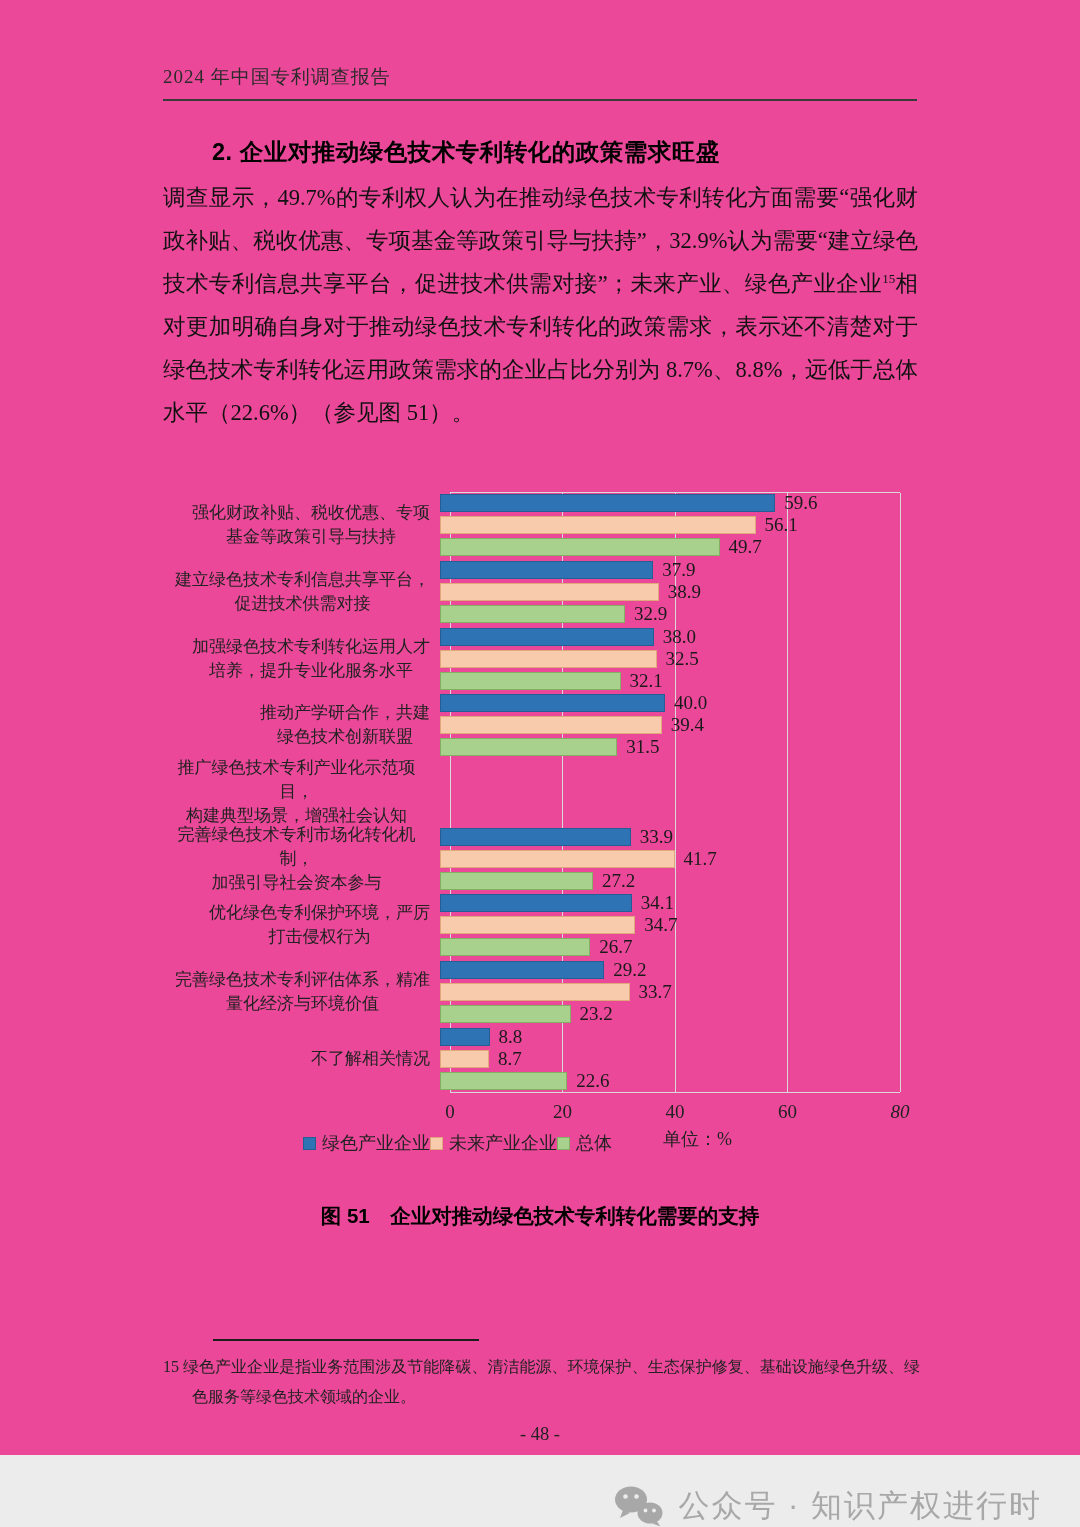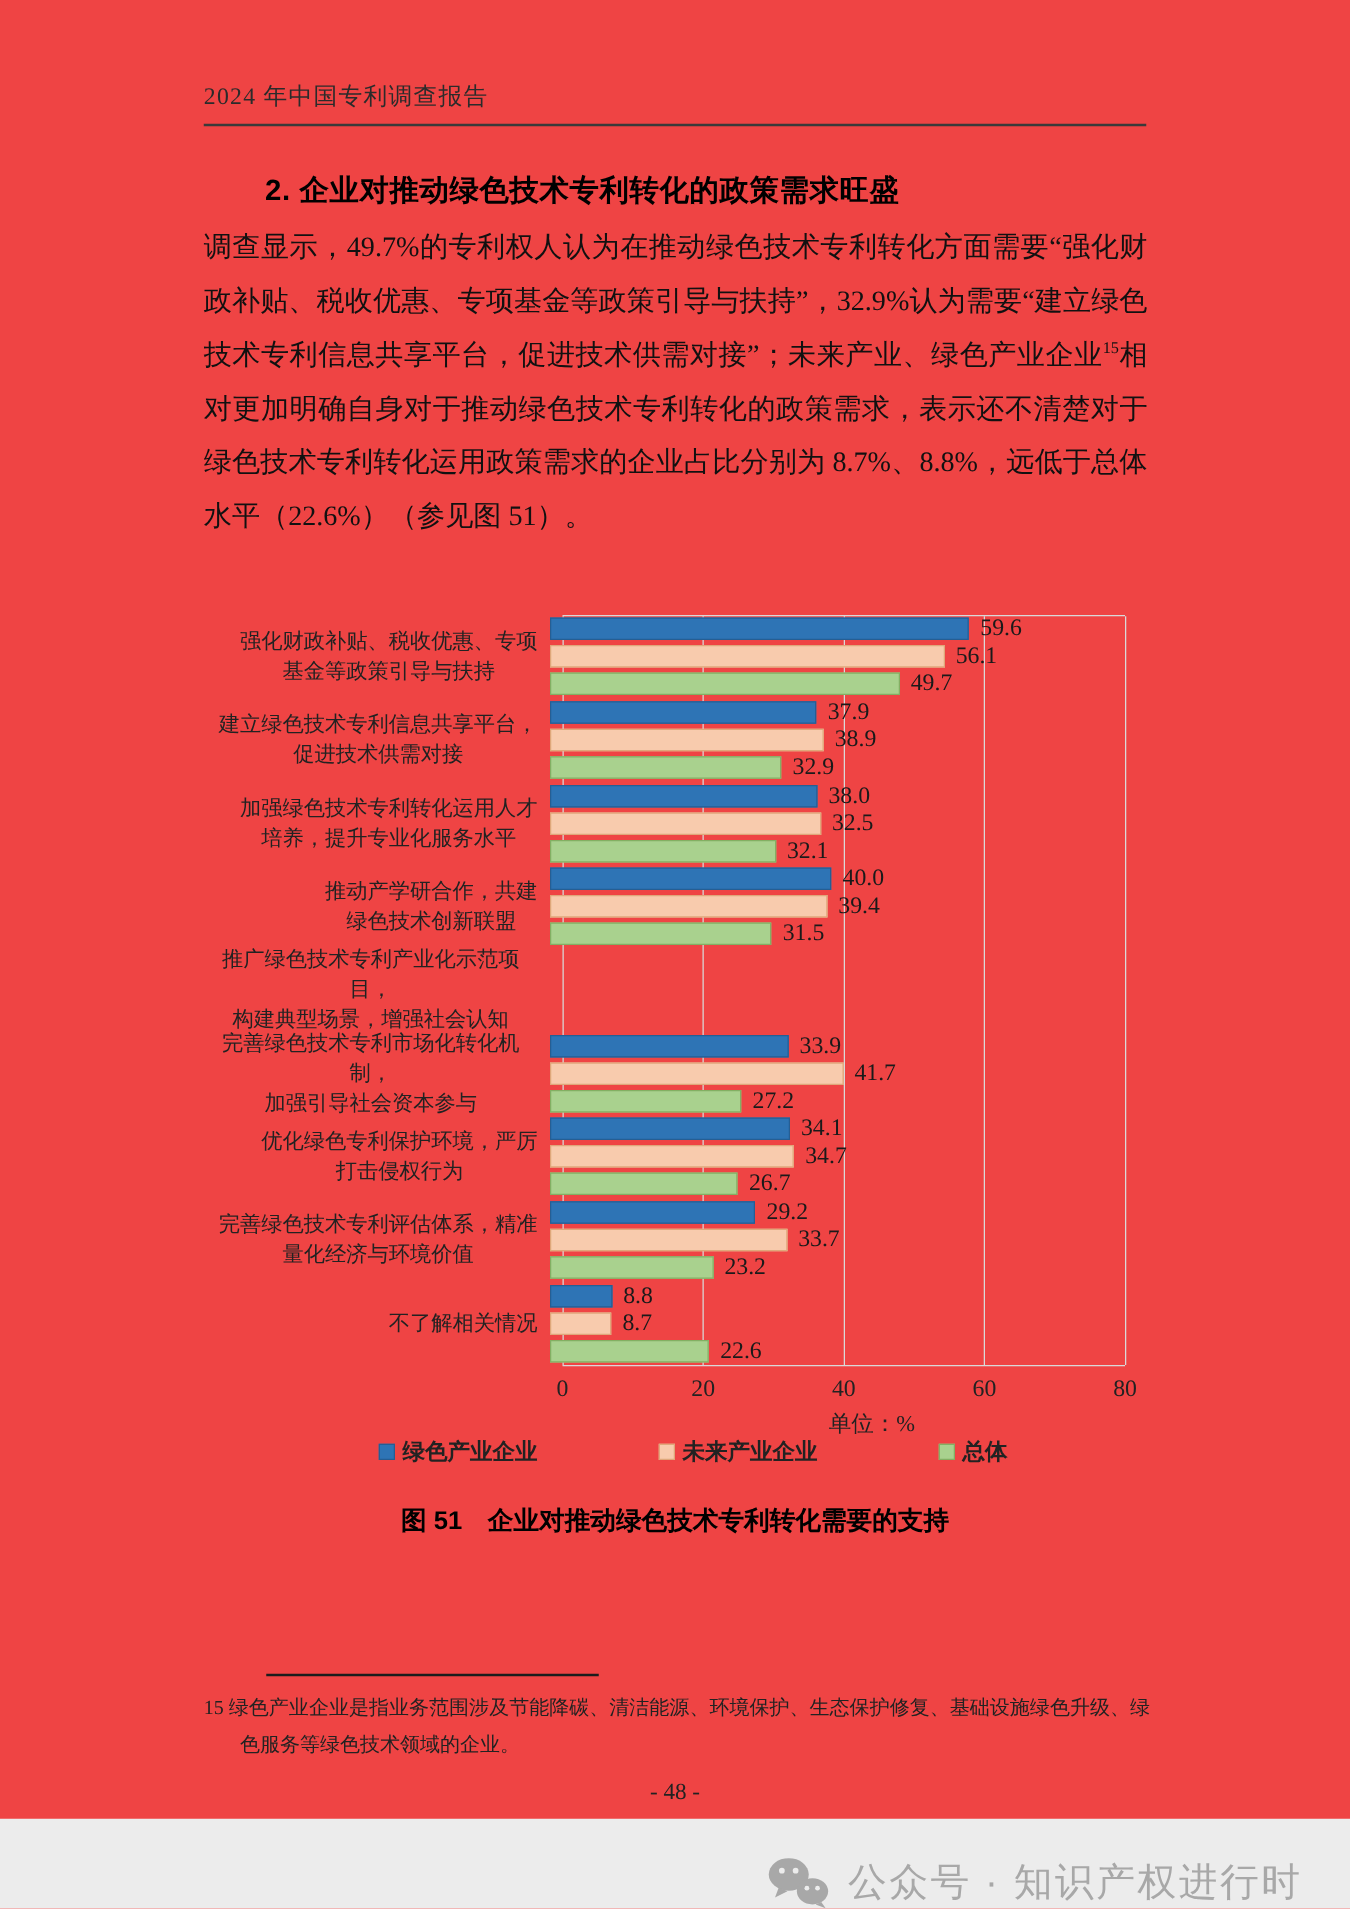--- a/index.html
+++ b/index.html
@@ -1,18 +1,18 @@
 <!DOCTYPE html>
 <html><head>
 <meta charset="utf-8">
 <style>
   * { margin:0; padding:0; box-sizing:border-box; }
   html,body { background:#fff; }
   .page {
-    position:relative; width:1080px; height:1527px; background:#ef4444;
+    position:relative; width:1080px; height:1527px; background:#ec4899;
     font-family:"Liberation Serif","DejaVu Serif",serif; color:#1a1a1a;
     overflow:hidden; margin:0 auto;
   }
   
   .hdr-text { position:absolute; left:163px; top:64px; font-size:19px; letter-spacing:1px; color:#2b2b2b; }
   .hdr-rule { position:absolute; left:163px; top:99px; width:754px; height:2px; background:#3a3a3a; }
   
   .sec-title { position:absolute; left:212px; top:136px; font-size:23.5px; font-weight:bold;
                font-family:"Liberation Sans","DejaVu Sans",sans-serif; color:#000; letter-spacing:0.5px; }
   
@@ -28,21 +28,21 @@
   .cgroup { display:flex; height:66.7px; align-items:center; }
   .glabel { width:277px; text-align:right; padding-right:10px; flex:none; }
   .glabel-inner { display:inline-block; text-align:center; font-size:17px; line-height:24px; color:#222; }
   .gbars { width:560px; flex:none; display:flex; flex-direction:column; justify-content:center; gap:4px; }
   .bar-row { display:flex; align-items:center; height:18px; }
   .bar { height:18px; flex:none; border:1px solid transparent; }
   .bar-value { margin-left:9px; font-size:19px; color:#1a1a1a; white-space:nowrap; }
   .axis-row { position:absolute; left:287px; top:614px; width:450px; height:24px; }
   .axis-tick { position:absolute; transform:translateX(-50%); font-size:19px; color:#222; }
   .unit-label { position:absolute; left:500px; top:640px; width:237px; font-size:18px; color:#222; }
-  .legend { position:absolute; left:140px; top:662px; display:flex; gap:97px; align-items:center;font-weight:bold; }
+  .legend { position:absolute; left:140px; top:644px; display:flex; align-items:center; }
   .legend-item { display:flex; align-items:center; }
   .legend-marker { width:13px; height:13px; margin-right:6px; border:1px solid transparent; flex:none; }
   .legend-label { font-size:18px; color:#222; }
   
   .fig-caption { position:absolute; left:0; top:1202px; width:100%; text-align:center; font-size:20.5px;
                  font-weight:bold; font-family:"Liberation Sans","DejaVu Sans",sans-serif; color:#000; }
   
   .fn-rule { position:absolute; left:213px; top:1339px; width:266px; height:2px; background:#1c1c1c; }
   .footnote { position:absolute; left:163px; top:1352px; width:757px; font-size:16px; line-height:30px;
               text-align:justify; color:#222; padding-left:29px; text-indent:-29px; }
@@ -213,21 +213,21 @@
               <span class="bar-value">22.6</span>
             </div>
           </div>
         </div>
       </div>
     <div class="axis-row">
         <div class="axis-tick" style="left: 0%;">0</div>
         <div class="axis-tick" style="left: 25%;">20</div>
         <div class="axis-tick" style="left: 50%;">40</div>
         <div class="axis-tick" style="left: 75%;">60</div>
-        <div class="axis-tick" style="left: 100%;">80</div>
+        <div class="axis-tick" style="left: 100%; font-style: italic;">80</div>
       </div>
     <div class="unit-label">单位：%</div>
     <div class="legend">
         <div class="legend-item">
           <span class="legend-marker" style="background: rgb(46, 116, 181); border-color: rgb(37, 94, 148);"></span>
           <span class="legend-label">绿色产业企业</span>
         </div>
         <div class="legend-item">
           <span class="legend-marker" style="background: rgb(248, 203, 173); border-color: rgb(223, 167, 122);"></span>
           <span class="legend-label">未来产业企业</span>

